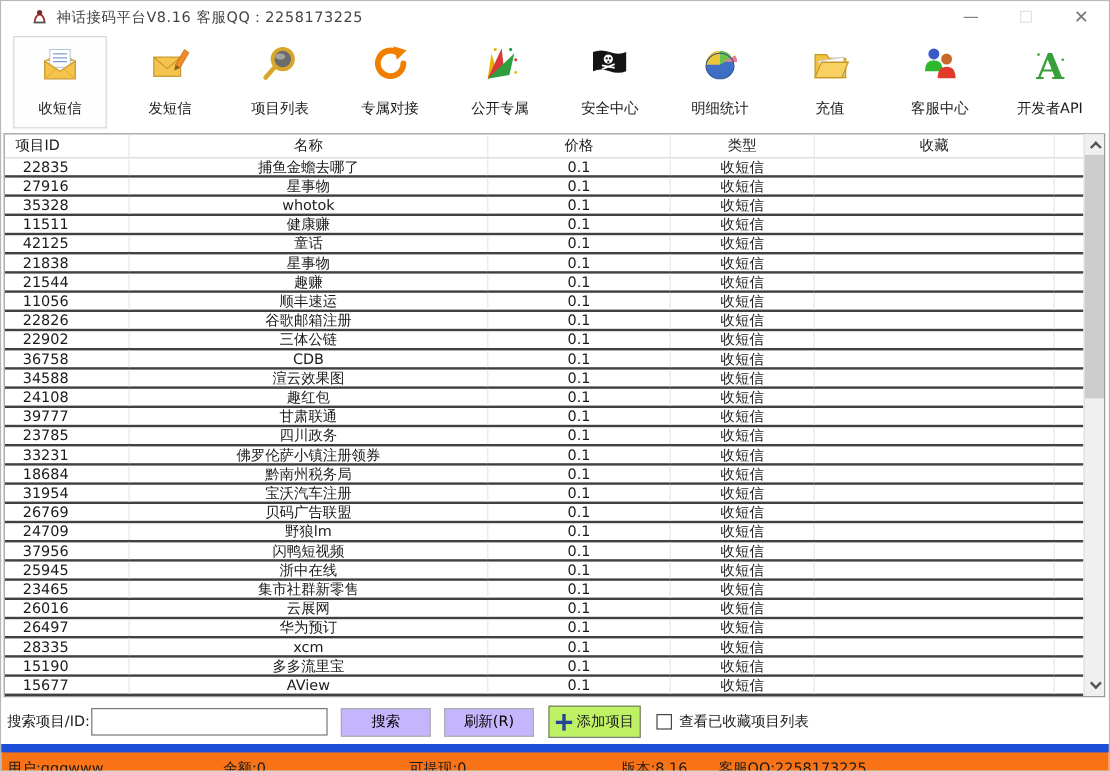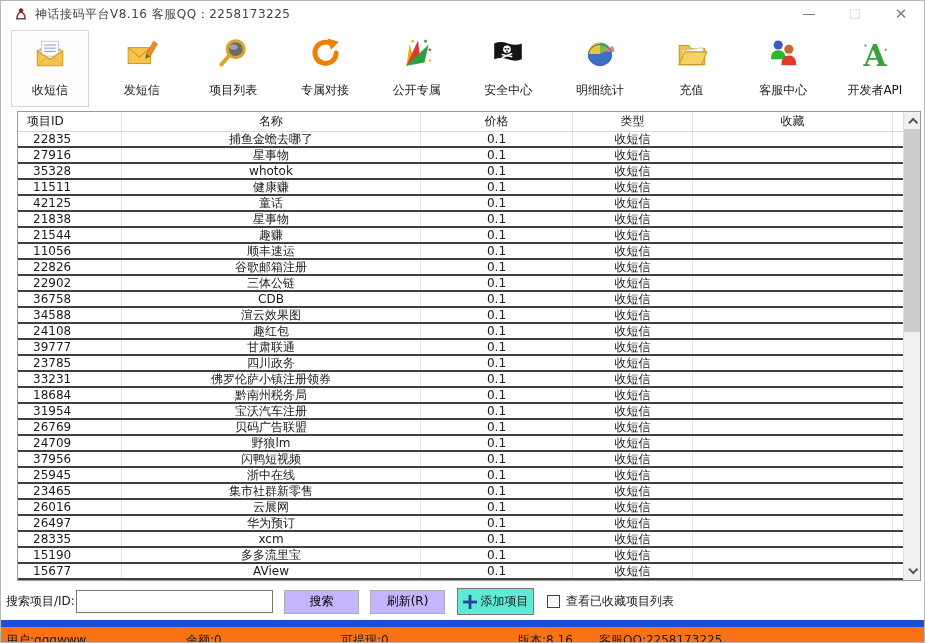--- a/index.html
+++ b/index.html
@@ -4,38 +4,38 @@
 <style>
   * { margin:0; padding:0; box-sizing:border-box; }
   html,body { width:925px; height:643px; overflow:hidden; }
   body {
     font-family:"DejaVu Sans","Liberation Sans",sans-serif;
     font-size:12px; color:#1a1a1a; background:#fff;
     border:1px solid #b8b8b8; position:relative;
   }
 
   
-  .titlebar { height:26px; display:flex; align-items:center; padding-left:12px; background:#fff; position:relative; }
+  .titlebar { height:26px; display:flex; align-items:center; padding-left:24px; background:#fff; position:relative; }
   .titlebar .app-ico { width:16px; height:16px; margin-right:6px; flex:0 0 auto; }
   .titlebar .title { color:#444; font-size:12px; letter-spacing:.5px; }
   .win-controls { position:absolute; right:0; top:0; height:26px; display:flex; }
   .win-btn { width:46px; height:26px; display:flex; align-items:center; justify-content:center; cursor:default; }
   .glyph-min { width:12px; border-top:1px solid #808080; }
   .glyph-max { width:10px; height:10px; border:1px solid #e2e2e2; }
   .glyph-close { font-size:15px; color:#7a7a7a; line-height:1; }
 
   
   .toolbar { height:83px; display:flex; justify-content:space-between; padding:3px 10px 0 10px; background:#fff; }
   .tb-item { width:78px; height:77px; display:flex; flex-direction:column; align-items:center; justify-content:space-between; padding:6px 0 7px 0; border:1px solid transparent; cursor:pointer; }
   .tb-item.selected { border:1px solid #d6d6d6; background:#fefefe; }
   .tb-item svg { width:36px; height:34px; }
   .tb-label { font-size:12px; color:#1a1a1a; white-space:nowrap; }
 
   
-  .grid { position:absolute; left:16px; right:3px; top:110px; height:470px; border:1px solid #9a9a9a; background:#fff; }
+  .grid { position:absolute; left:2px; right:3px; top:110px; height:470px; border:1px solid #9a9a9a; background:#fff; }
   .grid-inner { position:absolute; left:0; top:0; right:17px; bottom:0; overflow:hidden; }
   .tr { display:flex; height:16px; line-height:15px; border-bottom:2px solid #404040; }
   .tr-head { height:20px; line-height:19px; border-bottom:1px solid #d8d8d8; }
   .td { border-right:1px solid #e6e6e6; overflow:hidden; white-space:nowrap; }
   .c-id   { width:104px; padding-left:15px; text-align:left; }
   .c-name { width:299px; text-align:center; }
   .c-price{ width:152px; text-align:center; }
   .c-type { width:120px; text-align:center; }
   .c-fav  { width:200px; text-align:center; }
   .c-fill { flex:1; border-right:none; }
@@ -50,21 +50,21 @@
   .chev-down { transform:rotate(135deg) translate(-2px,1px); }
   .sb-thumb { position:absolute; left:0; top:17px; width:16px; height:203px; background:#cdcdcd; }
 
   
   .searchbar { position:absolute; left:0; top:582px; width:100%; height:37px; display:flex; align-items:center; padding-left:5px; background:#fff; }
   .search-label { width:70px; }
   .search-input { width:197px; height:23px; border:1px solid #767676; background:#fff; padding:0 4px; font:inherit; outline:none; }
   .btn { height:24px; background:#c4b5fd; border:1px solid #adadad; font:inherit; text-align:center; cursor:pointer; }
   .btn-search { width:75px; margin-left:11px; }
   .btn-refresh { width:75px; margin-left:11px; }
-  .btn-add { width:77px; height:27px; margin-left:12px; background:#5eead4; border:1px solid #7a7a7a; display:flex; align-items:center; justify-content:center; gap:4px; cursor:pointer; }
+  .btn-add { width:77px; height:27px; margin-left:12px; background:#bef264; border:1px solid #7a7a7a; display:flex; align-items:center; justify-content:center; gap:4px; cursor:pointer; }
   .btn-add svg { width:14px; height:14px; }
   .chk { width:13px; height:13px; border:1px solid #444; background:#fff; margin-left:13px; flex:0 0 auto; cursor:pointer; }
   .chk-label { margin-left:6px; }
 
   
   .statusbar { position:absolute; left:0; top:619px; width:100%; height:24px; border-top:7px solid #1d4ed8; background:#f97316;text-decoration:underline; }
   .statusbar span { position:absolute; top:5px; white-space:nowrap; }
   .st-user { left:5px; } .st-balance { left:185px; } .st-withdraw { left:340px; }
   .st-version { left:517px; } .st-qq { left:598px; }
 </style>

